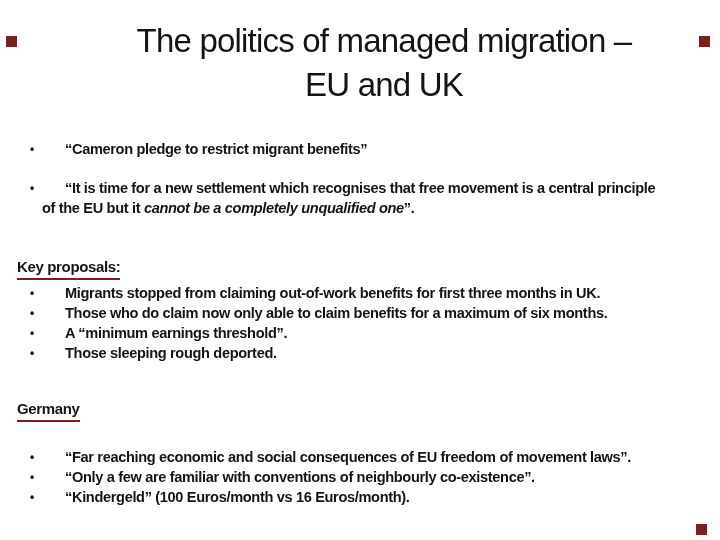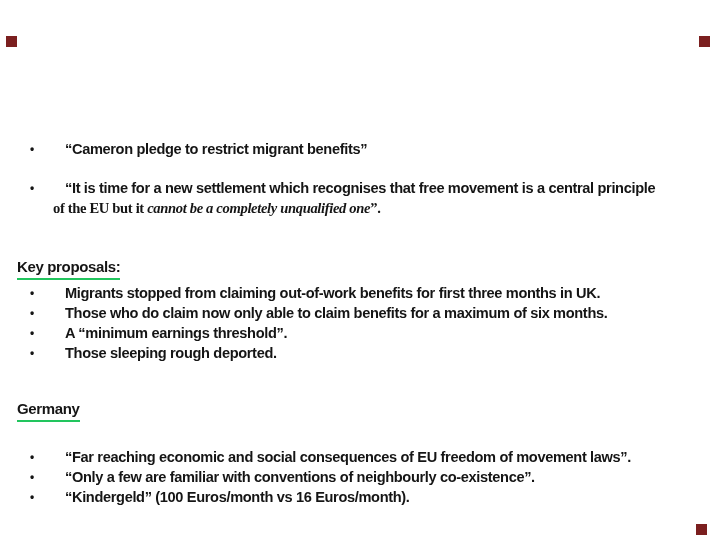--- a/index.html
+++ b/index.html
@@ -61,42 +61,46 @@
     white-space: nowrap;
   }
   .bullet {
     flex: 0 0 23px;
     width: 23px;
     font-size: 12px;
     line-height: 20px;
     color: #151515;
   }
   .b-text { white-space: nowrap; margin-left: 12px; }
-  .cont-line { padding-left: 53px; white-space: nowrap; font-family: Liberation Serif, serif; }
+  .cont-line { padding-left: 42px; white-space: nowrap; }
 
   .heading-wrap { padding-left: 17px; margin-bottom: 3px; }
   .heading {
     display: inline-block;
-    border-bottom: 2px solid #22c55e;
+    border-bottom: 2px solid #7f1d1d;
     padding-bottom: 1px;
     font-size: 15px;
   }
   .kp-items { margin-top: 2px; }
   .de-items { margin-top: 25px; }
   .ital { font-style: italic; }
 </style>
 </head>
 <body>
 
 <div class="slide">
 
   <div class="corner-mark tl" style="background: rgb(123, 31, 31);"></div>
   <div class="corner-mark tr" style="background: rgb(123, 31, 31);"></div>
   <div class="corner-mark br" style="background: rgb(123, 31, 31);"></div>
 
+  <div class="title">
+    <div>The politics of managed migration –</div>
+    <div>EU and UK</div>
+  </div>
 
   <div class="sec sec-q1 body-text">
     <div class="b-row">
       <span class="bullet">•</span>
       <span class="b-text">“Cameron pledge to restrict migrant benefits”</span>
     </div>
   </div>
 
   <div class="sec sec-q2 body-text">
     <div class="b-row">

